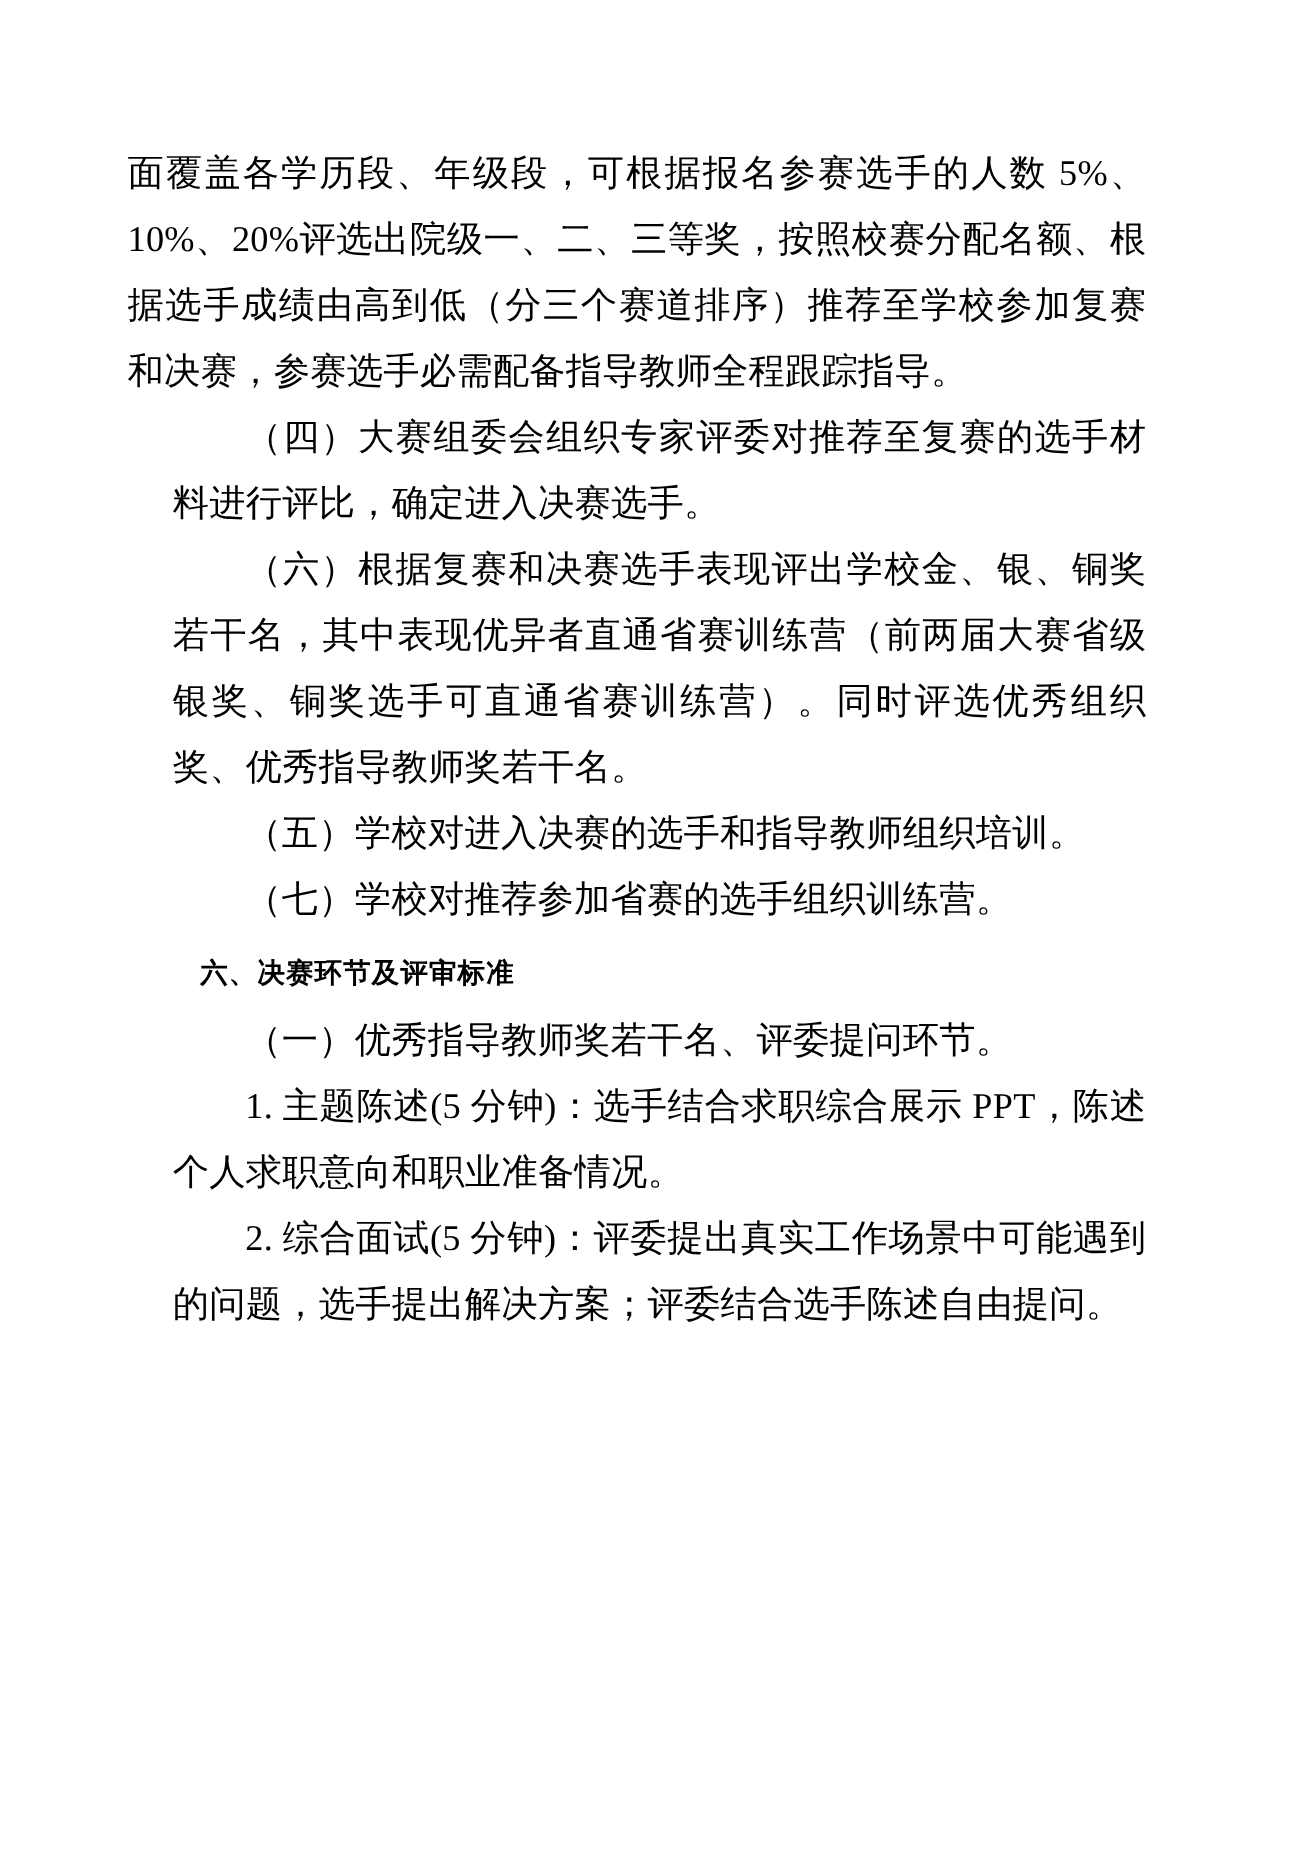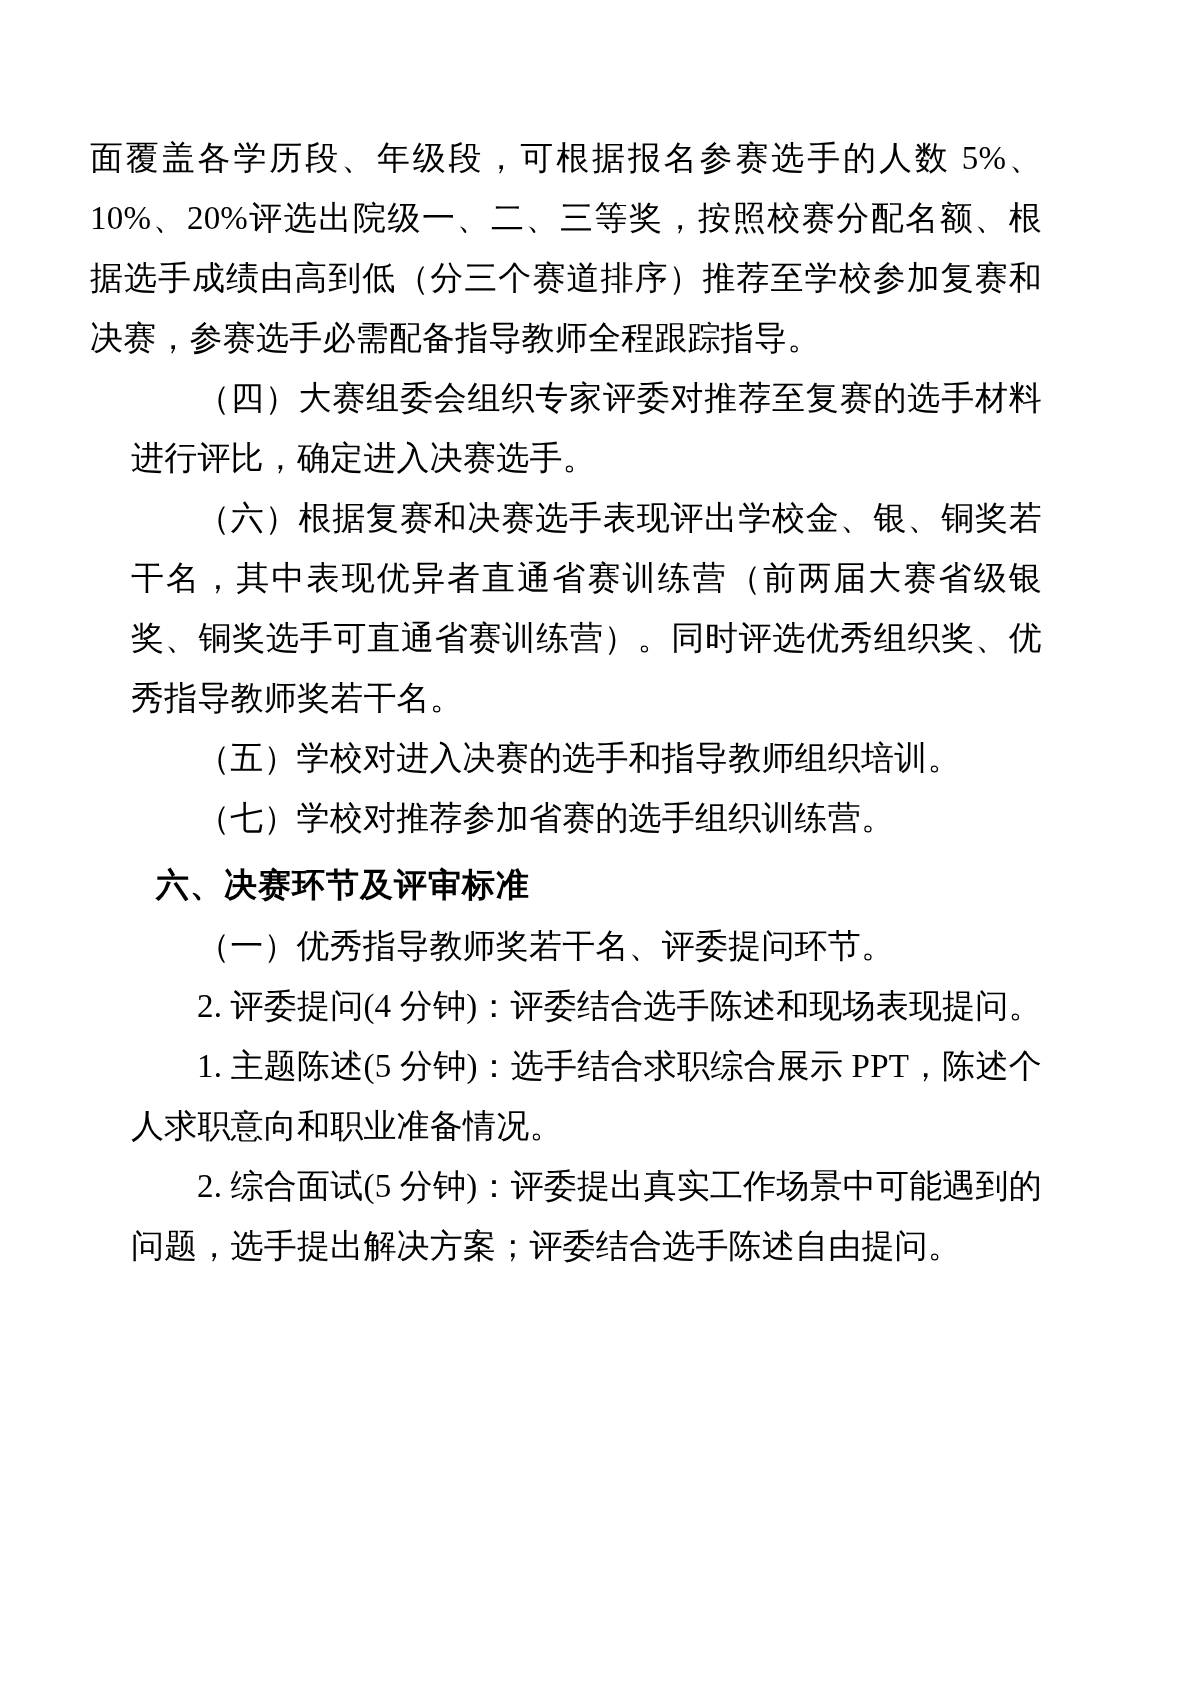--- a/index.html
+++ b/index.html
@@ -12,21 +12,21 @@
     height: 1683px;
     font-family: "Liberation Serif", "DejaVu Serif", serif;
     color: #000000;
     overflow: hidden;
   }
   .page {
     position: relative;
     width: 1190px;
     height: 1683px;
     box-sizing: border-box;
-    padding: 128px 148px 0 90px;
+    padding: 128px 148px 0 116px;
     background: #ffffff;
   }
   .doc-body {
     font-size: 33px;
     line-height: 60px;
     text-align: justify;
     text-justify: inter-ideograph;
     letter-spacing: 0.2px;
   }
   p {
@@ -35,21 +35,21 @@
   .para {
     text-indent: 0;
   }
   .indent2 {
     text-indent: 66px;
     margin-left: 41px;
   }
   .heading {
     font-family: "DejaVu Sans", "Liberation Sans", sans-serif;
     font-weight: bold;
-    font-size: 33px;
+    font-size: 25px;
     line-height: 62px;
     text-indent: 66px;
     letter-spacing: 1px;
     margin-top: 6px;
   }
   .blk {
     margin-top: 0px;
   }
 </style>
 </head>
@@ -66,21 +66,20 @@
 
     <p class="para indent2">（五）学校对进入决赛的选手和指导教师组织培训。</p>
 
     <p class="para indent2">（七）学校对推荐参加省赛的选手组织训练营。</p>
 
     <p class="heading">六、决赛环节及评审标准</p>
 
     <p class="para indent2">（一）优秀指导教师奖若干名、评委提问环节。</p>
 
 
-    <p class="para indent2">2. 评委提问(4 分钟)：评委结合选手陈述和现场表现提问。</p>
 
 
     <p class="para indent2">1. 主题陈述(5 分钟)：选手结合求职综合展示 PPT，陈述个人求职意向和职业准备情况。</p>
 
     <p class="para indent2">2. 综合面试(5 分钟)：评委提出真实工作场景中可能遇到的问题，选手提出解决方案；评委结合选手陈述自由提问。</p>
 
   </div>
 </div>
 
 </body></html>

